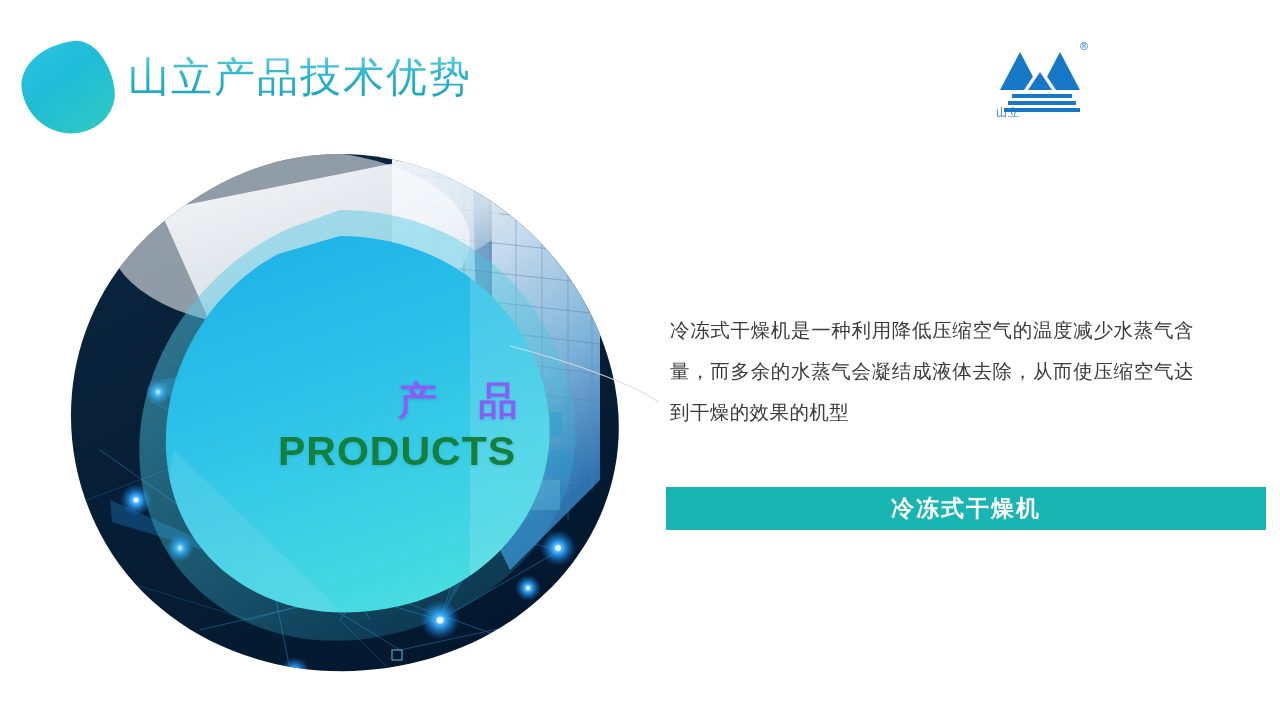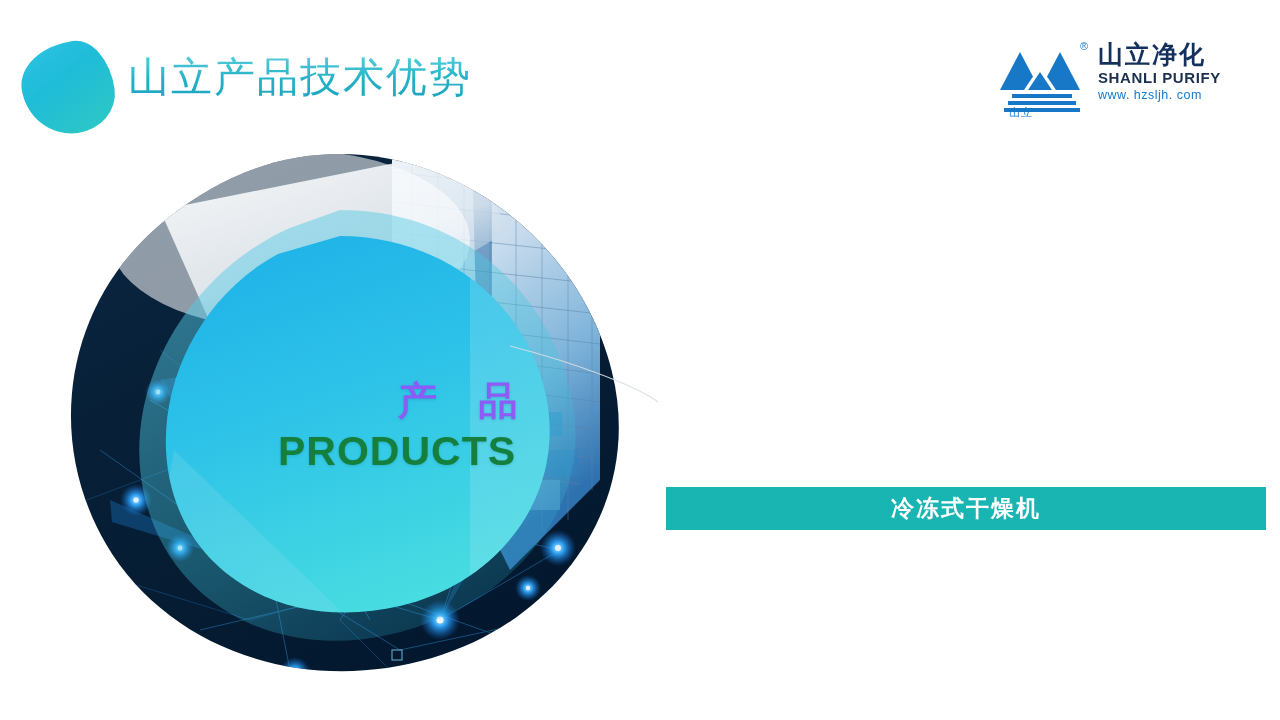--- a/index.html
+++ b/index.html
@@ -29,21 +29,21 @@
   }
 
   
   .logo{position:absolute;right:58px;top:38px;width:228px;height:82px;}
   .logo-mark{position:absolute;left:0;top:2px;width:96px;height:72px;}
   .logo-reg{
     position:absolute;left:86px;top:2px;font-size:11px;color:#1878c8;
   }
   .logo-sub-cn{
     position:absolute;left:2px;bottom:0px;font-size:11px;color:#1878c8;
-    font-family:"DejaVu Sans","Liberation Sans",sans-serif;letter-spacing:1px;margin-left:13px;
+    font-family:"DejaVu Sans","Liberation Sans",sans-serif;letter-spacing:1px;
   }
   .logo-text{position:absolute;left:104px;top:4px;width:126px;}
   .logo-cn{
     font-size:25px;color:#14305c;letter-spacing:2px;line-height:1.05;
     font-family:"DejaVu Sans","Liberation Sans",sans-serif;font-weight:600;
   }
   .logo-en{
     font-size:15px;color:#1b2f4e;letter-spacing:.6px;line-height:1.15;
     font-weight:600;margin-top:1px;
   }
@@ -103,25 +103,20 @@
         <polygon points="46,50 66,12 86,50" fill="#1878c8"></polygon>
         <polygon points="30,50 46,26 62,50" fill="#ffffff"></polygon>
         <polygon points="34,50 46,32 58,50" fill="#1878c8"></polygon>
         <rect x="18" y="54" width="60" height="4" fill="#1878c8"></rect>
         <rect x="14" y="61" width="68" height="4" fill="#1878c8"></rect>
         <rect x="10" y="68" width="76" height="4" fill="#1878c8"></rect>
       </svg>
     </div>
     <div class="logo-reg">®</div>
     <div class="logo-sub-cn">山立</div>
-    <div class="logo-text">
-      <div class="logo-cn">山立净化</div>
-      <div class="logo-en">SHANLI PURIFY</div>
-      <div class="logo-url">www. hzsljh. com</div>
-    </div>
   </div>
 
   <div class="graphic">
     <svg viewBox="0 0 620 530" aria-hidden="true">
       <defs>
         <clipPath id="outerBlob">
           <path d="M300,4 C420,4 540,92 572,222 C604,352 520,470 392,508
                    C264,546 128,500 66,394 C4,288 24,150 128,68 C184,24 240,4 300,4 Z"></path>
         </clipPath>
         <clipPath id="innerBlob">
@@ -267,18 +262,19 @@
 
       <path d="M470,196 C540,214 600,238 618,252" stroke="#d7dde2" stroke-width="1.2" fill="none" opacity="0.9"></path>
     </svg>
 
     <div class="blob-text">
       <div class="blob-cn">产 品</div>
       <div class="blob-en">PRODUCTS</div>
     </div>
   </div>
 
+  <div class="desc">冷冻式干燥机是一种利用降低压缩空气的温度减少水蒸气含量，而多余的水蒸气会凝结成液体去除，从而使压缩空气达到干燥的效果的机型</div>
 
   <div class="banner">
     <span class="banner-label">冷冻式干燥机</span>
   </div>
 
 </div>
 
 </body></html>

